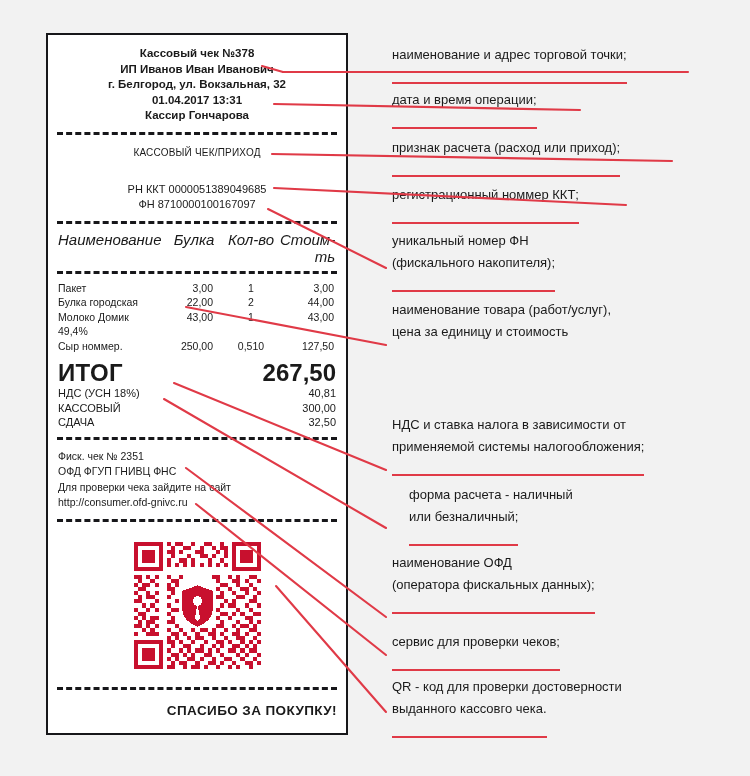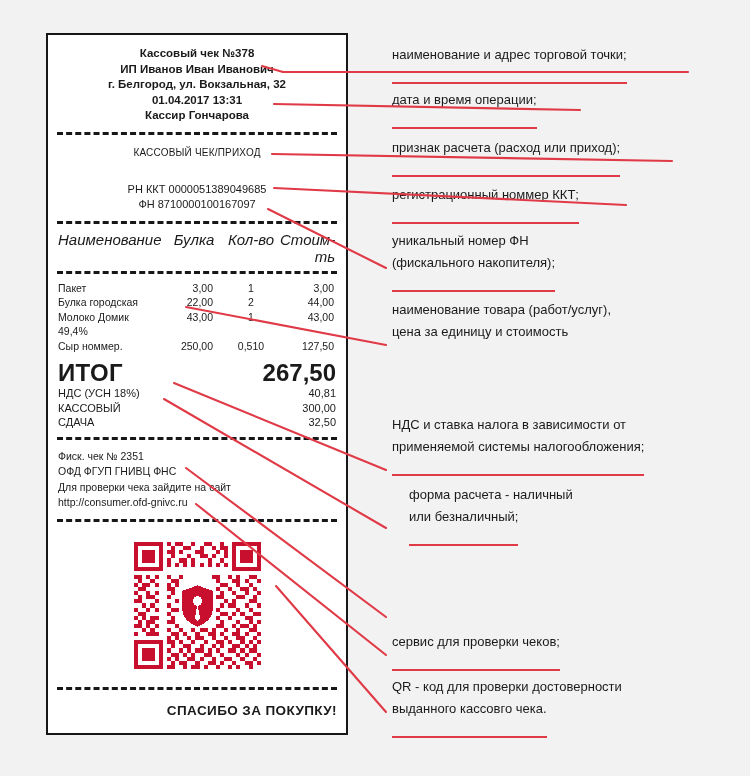--- a/index.html
+++ b/index.html
@@ -602,20 +602,24 @@
     <div class="annot" style="left:392px; top:414px;">
       <span class="a-line">НДС и ставка налога в зависимости от</span>
       <span class="a-line underlined">применяемой системы налогообложения;</span>
     </div>
 
     <div class="annot" style="left:392px; top:484px;margin-left:17px;">
       <span class="a-line">форма расчета - наличный</span>
       <span class="a-line underlined">или безналичный;</span>
     </div>
 
+    <div class="annot" style="left:392px; top:552px;">
+      <span class="a-line">наименование ОФД</span>
+      <span class="a-line underlined">(оператора фискальных данных);</span>
+    </div>
 
     <div class="annot" style="left:392px; top:631px;">
       <span class="a-line underlined">сервис для проверки чеков;</span>
     </div>
 
     <div class="annot" style="left:392px; top:676px;">
       <span class="a-line">QR - код для проверки достоверности</span>
       <span class="a-line underlined">выданного кассовго чека.</span>
     </div>
 

